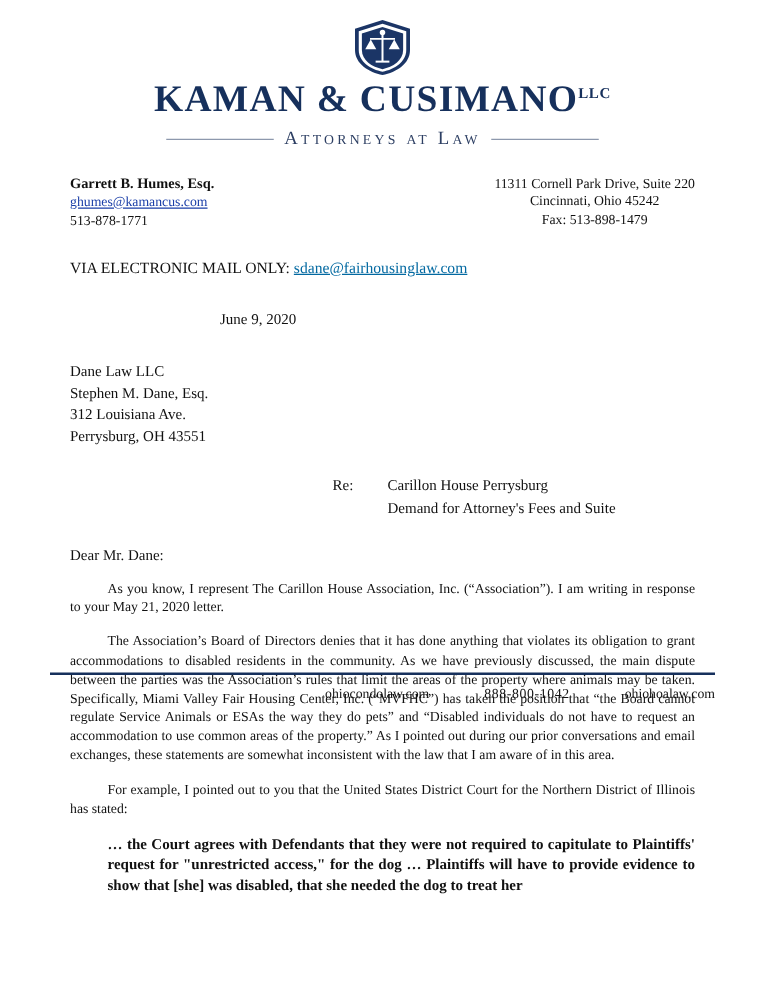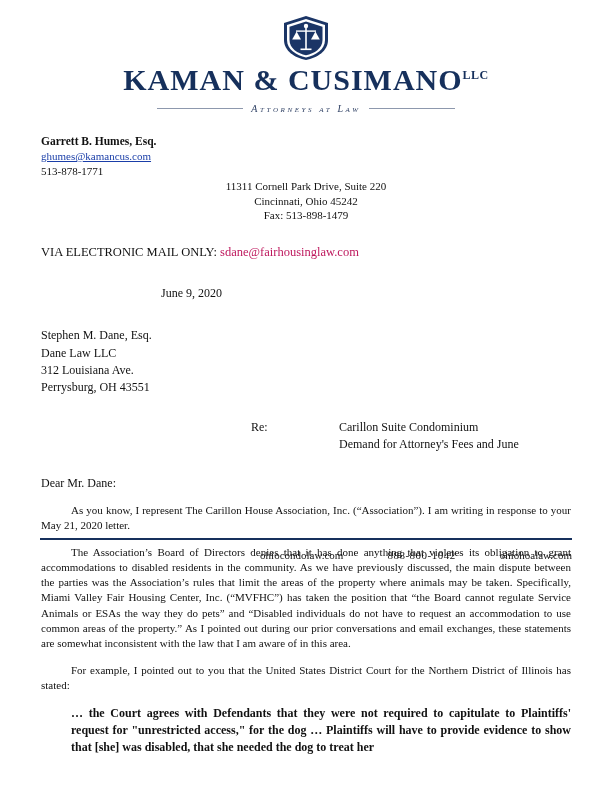--- a/index.html
+++ b/index.html
@@ -13,21 +13,21 @@
     font-family: "Liberation Serif", serif;
     color: #111111;
     position: relative;
     overflow: hidden;
   }
   .page {
     position: relative;
     width: 612px;
     height: 585px;
     box-sizing: border-box;
-    padding: 0 41px;
+    padding: 0 56px;
   }
 
   
   .letterhead {
     text-align: center;
     padding-top: 14px;
   }
   .crest {
     margin: 0 auto 2px auto;
     width: 60px;
@@ -54,36 +54,34 @@
     justify-content: center;
     gap: 8px;
     margin-top: 7px;
   }
   .rule-line {
     height: 1px;
     background: #8d98ad;
     width: 86px;
   }
   .tagline {
-    font-size: 10px;
+    font-size: 15px;
     letter-spacing: 2.6px;
     color: #2d3f63;
     font-variant: small-caps;
     white-space: nowrap;
-    font-style: italic;
   }
 
   
   .contact-row {
     display: flex;
     justify-content: space-between;
     margin-top: 20px;
     font-size: 11px;
     line-height: 1.35;
-    flex-direction: column;
   }
   .contact-left {
     color: #111;
   }
   .contact-left .name {
     font-weight: bold;
     font-size: 11.5px;
   }
   .contact-left .email {
     color: #1a3ea8;
@@ -93,40 +91,40 @@
     text-align: center;
     color: #111;
   }
 
   
   .via-line {
     margin-top: 22px;
     font-size: 12.5px;
   }
   .via-line .email-link {
-    color: #be185d;
+    color: #0369a1;
+    text-decoration: underline;
     text-align: center;
   }
   .date-line {
     margin-top: 26px;
     margin-left: 120px;
     font-size: 12px;
   }
   .recipient {
     margin-top: 26px;
     font-size: 12px;
     line-height: 1.45;
   }
   .re-block {
     margin-top: 22px;
     margin-left: 210px;
     font-size: 12px;
     line-height: 1.45;
     display: flex;
-    gap: 44px;
   }
   .re-label {
     width: 44px;
     flex: none;
   }
   .salutation {
     margin-top: 22px;
     font-size: 12px;
   }
   p.para {
@@ -213,31 +211,31 @@
   </div>
 
   <div class="via-line">
     <span>VIA ELECTRONIC MAIL ONLY:</span>
     <span class="email-link">sdane@fairhousinglaw.com</span>
   </div>
 
   <div class="date-line">June 9, 2020</div>
 
   <div class="recipient">
+    <div>Dane Law LLC</div>
     <div>Stephen M. Dane, Esq.</div>
-    <div>Dane Law LLC</div>
     <div>312 Louisiana Ave.</div>
     <div>Perrysburg, OH 43551</div>
   </div>
 
   <div class="re-block">
     <div class="re-label">Re:</div>
     <div>
-      <div>Carillon Suite Condominium</div>
-      <div>Demand for Attorney's Fees and June</div>
+      <div>Carillon House Perrysburg</div>
+      <div>Demand for Attorney's Fees and Suite</div>
     </div>
   </div>
 
   <div class="salutation">Dear Mr. Dane:</div>
 
   <p class="para">As you know, I represent The Carillon House Association, Inc. (“Association”).  I am writing in response to your May 21, 2020 letter.</p>
   <p class="para">The Association’s Board of Directors denies that it has done anything that violates its obligation to grant accommodations to disabled residents in the community.  As we have previously discussed, the main dispute between the parties was the Association’s rules that limit the areas of the property where animals may be taken. Specifically, Miami Valley Fair Housing Center, Inc. (“MVFHC”) has taken the position that “the Board cannot regulate Service Animals or ESAs the way they do pets” and “Disabled individuals do not have to request an accommodation to use common areas of the property.”   As I pointed out during our prior conversations and email exchanges, these statements are somewhat inconsistent with the law that I am aware of in this area.</p>
   <p class="para">For example, I pointed out to you that the United States District Court for the Northern District of Illinois has stated:</p>
   <p class="quote">… the Court agrees with Defendants that they were not required to capitulate to Plaintiffs' request for "unrestricted access," for the dog … Plaintiffs will have to provide evidence to show that [she] was disabled, that she needed the dog to treat her</p>
 

